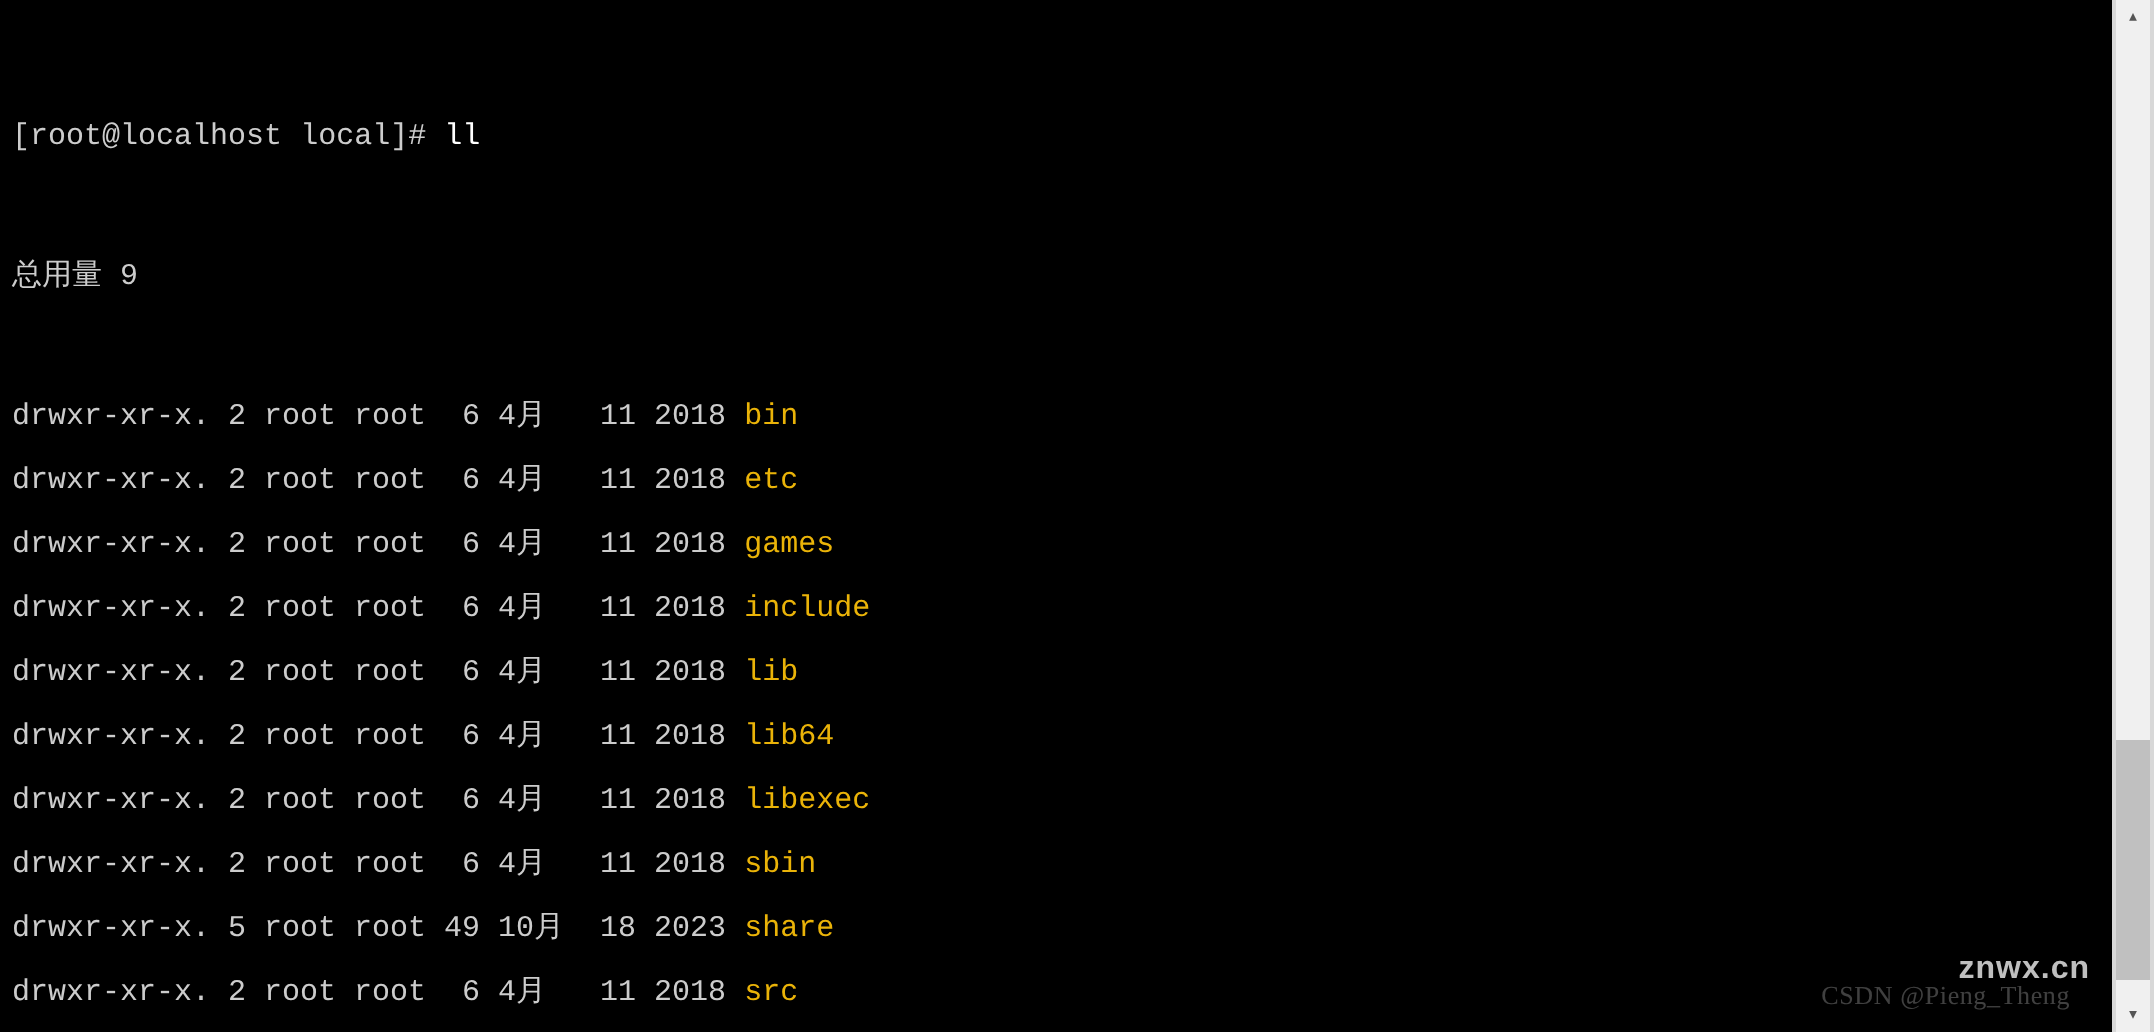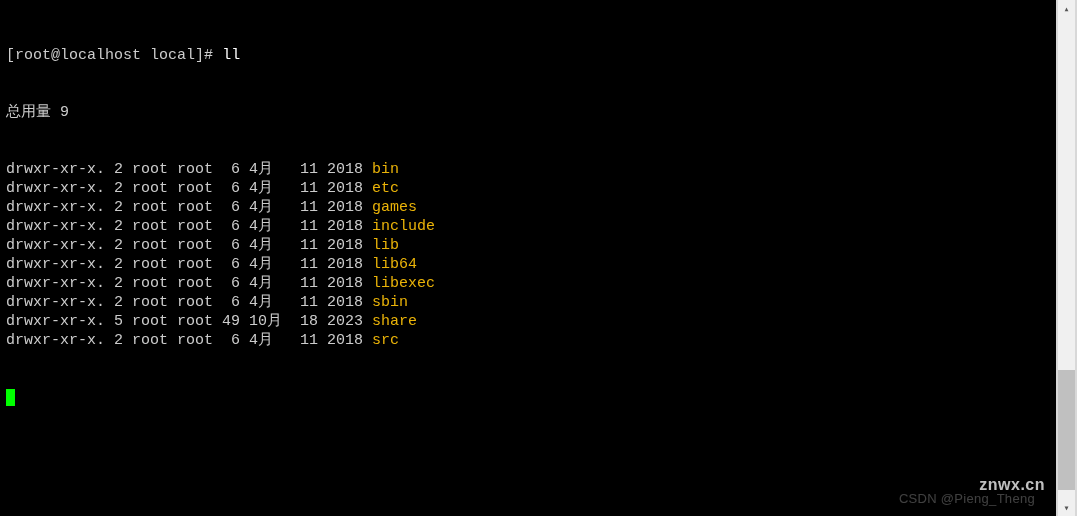--- a/index.html
+++ b/index.html
@@ -29,20 +29,21 @@
       white-space: pre;
     }
     .white-text {
       color: #ffffff;
     }
     .dir-name {
       color: #eab308;
     }
     .row {
       display: block;
+      margin-top: 13px;
     }
     .cursor {
       display: inline-block;
       width: 9px;
       height: 17px;
       background: #00ff00;
       vertical-align: text-bottom;
     }
     .scrollbar-outer {
       position: absolute;
@@ -80,21 +81,21 @@
       width: 17px;
       top: 370px;
       height: 120px;
       background: #c0c0c0;
     }
     .watermark1 {
       position: absolute;
       right: 42px;
       bottom: 10px;
       color: rgba(255,255,255,0.25);
-      font-family: Liberation Sans, sans-serif;
+      font-family: Liberation Serif, serif;
       font-size: 13px;
       letter-spacing: 0.3px;
     }
     .watermark2 {
       position: absolute;
       right: 32px;
       bottom: 22px;
       color: rgba(255,255,255,0.75);
       font-family: sans-serif;
       font-weight: bold;

